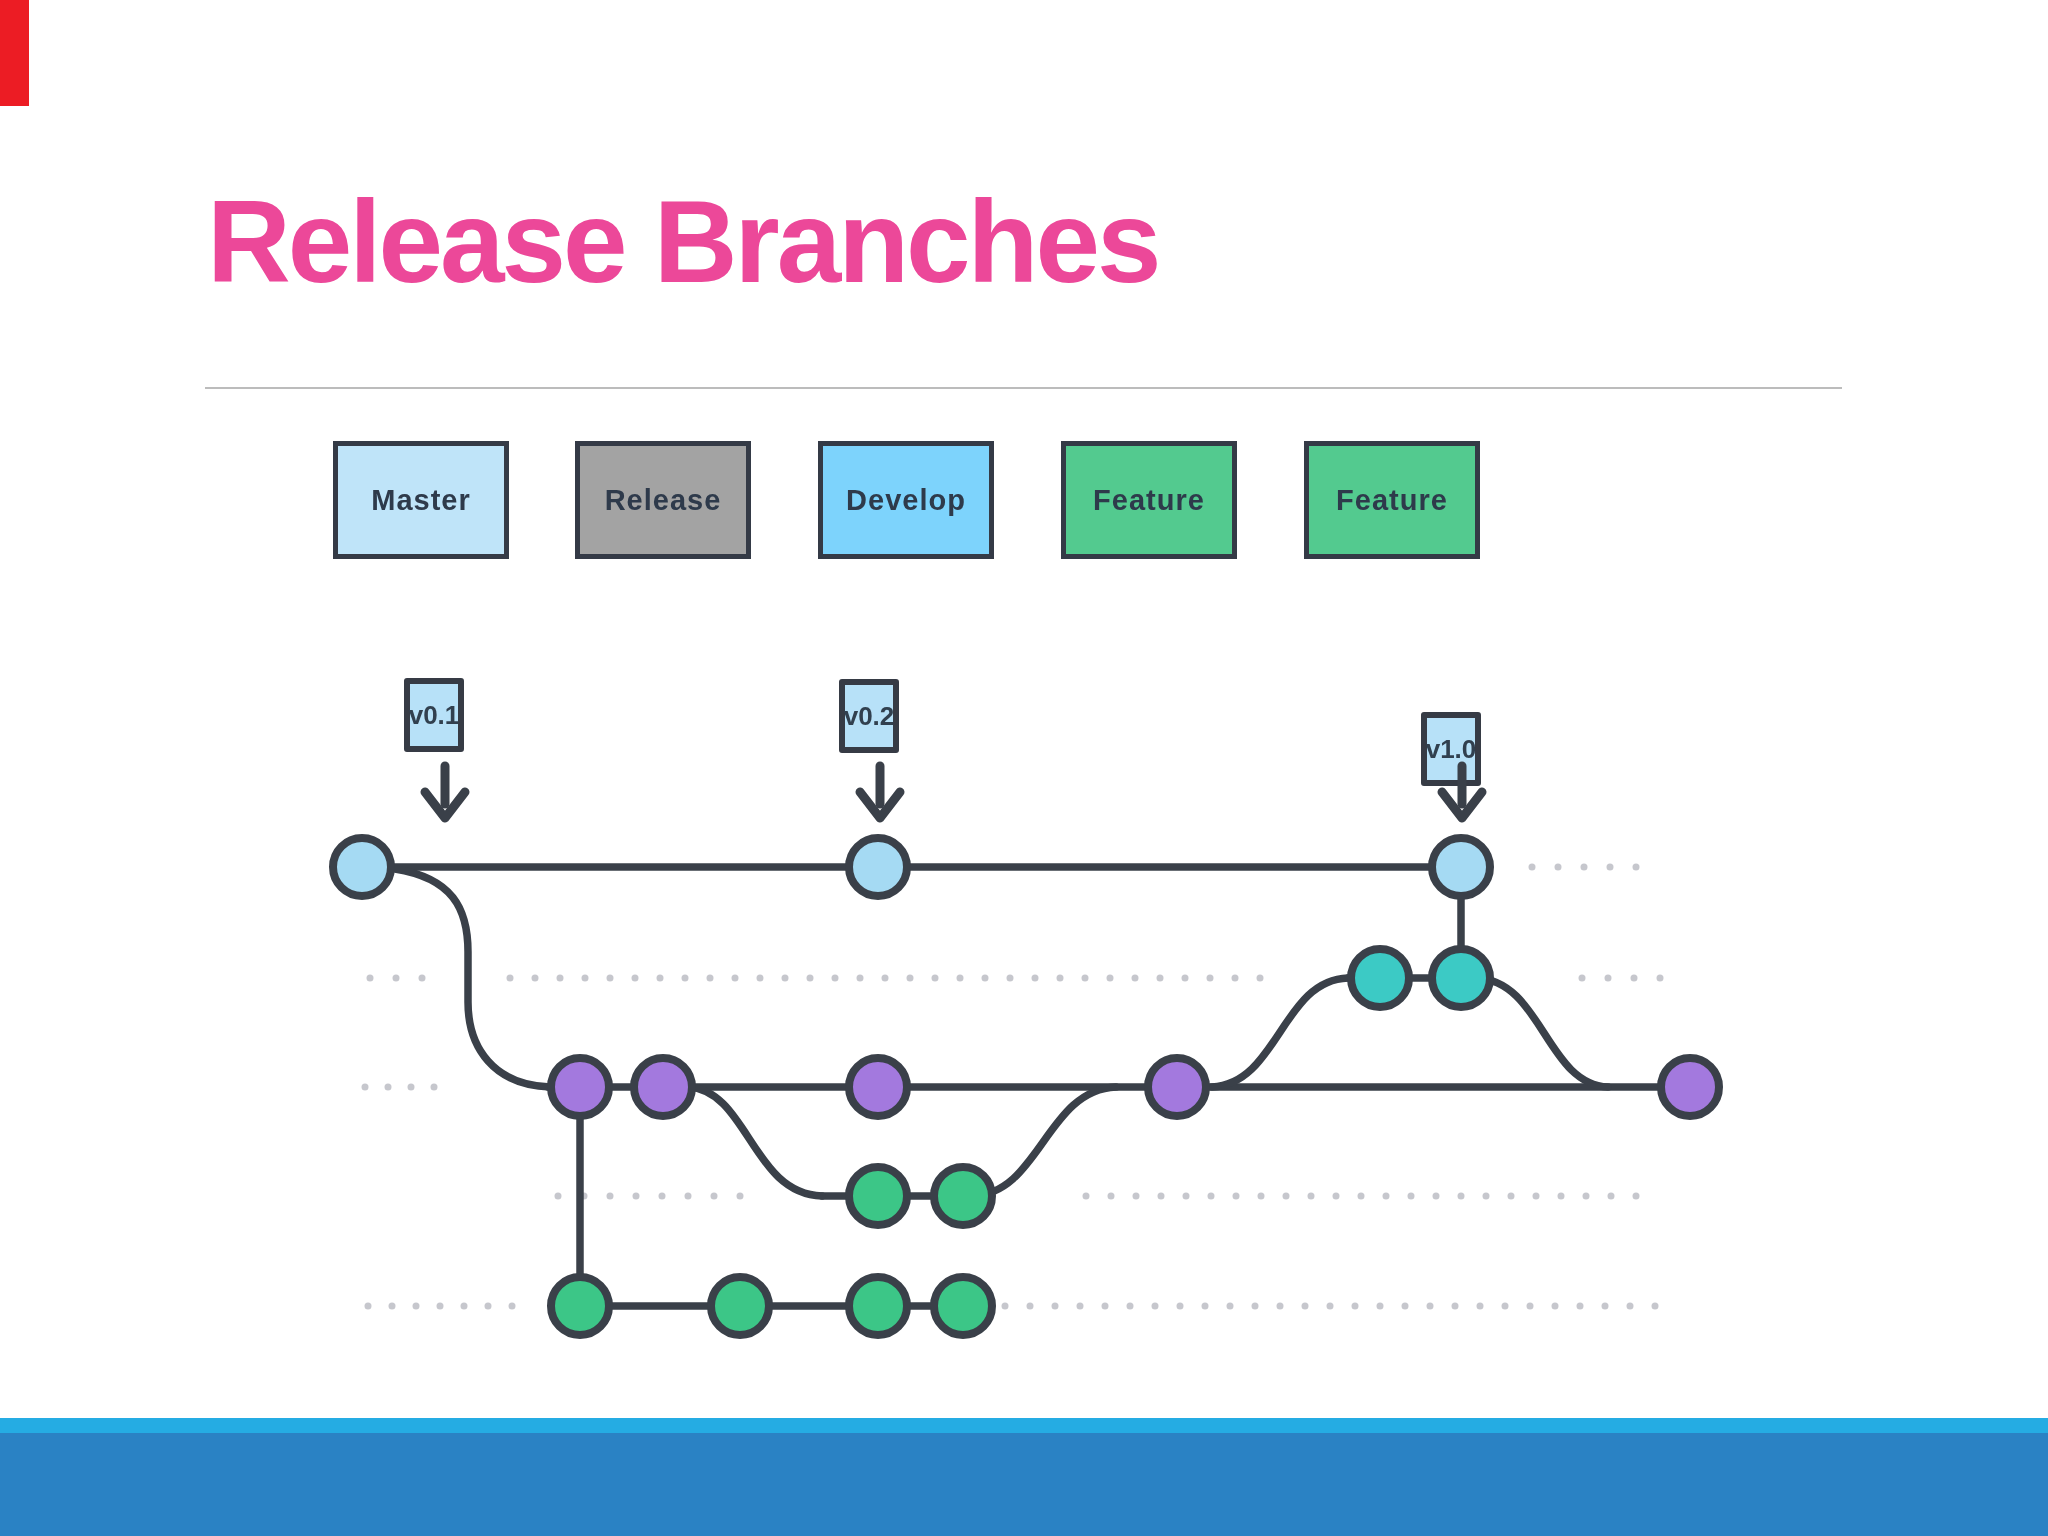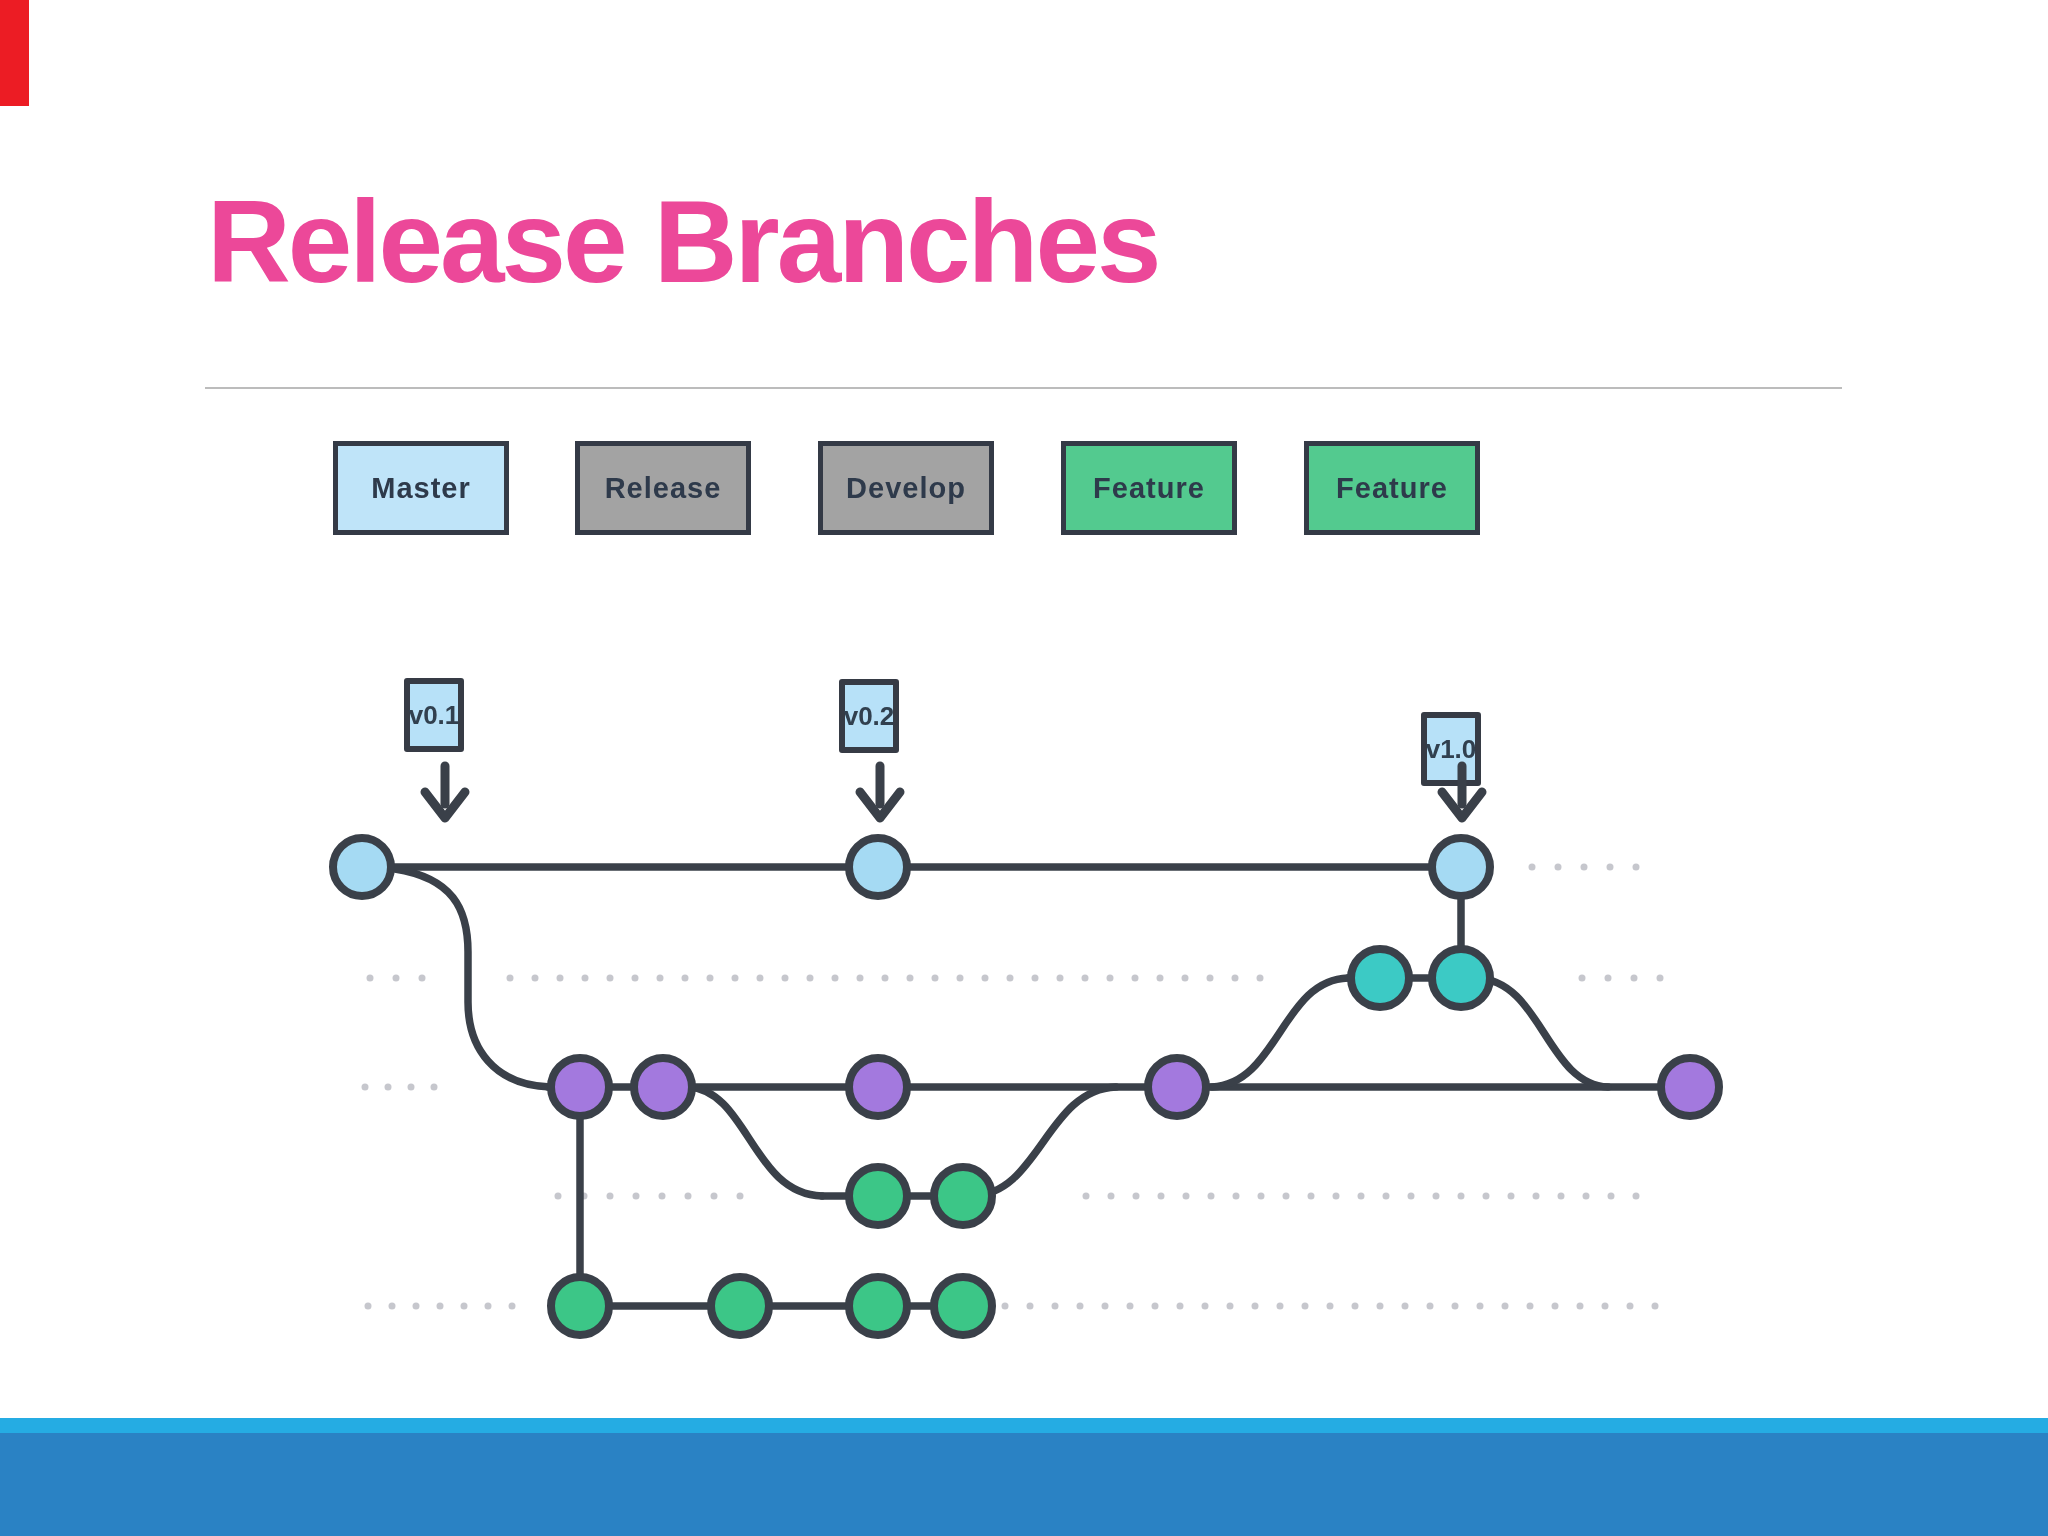--- a/index.html
+++ b/index.html
@@ -8,21 +8,21 @@
     background:#ffffff;font-family:"Liberation Sans",sans-serif;
   }
   .red-bar{position:absolute;left:0;top:0;width:29px;height:106px;}
   .slide-title{
     position:absolute;left:207px;top:176px;margin:0;
     font-size:116px;font-weight:700;letter-spacing:-3px;line-height:1.15;
     color:#3e3e3e;white-space:nowrap;
   }
   .title-rule{position:absolute;left:205px;top:387px;width:1637px;height:2px;background:#bcbcbc;}
   .legend-box{
-    position:absolute;top:441px;width:176px;height:94px;box-sizing:border-box;
+    position:absolute;top:441px;width:176px;height:118px;box-sizing:border-box;
     border:5px solid #343a46;display:flex;align-items:center;justify-content:center;
   }
   .legend-box span{
     font-size:29px;font-weight:700;letter-spacing:1px;color:#2e3a4b;
   }
   .version-tag{
     position:absolute;width:60px;height:74px;box-sizing:border-box;
     border:6px solid #363b45;background:#b7e1f8;border-radius:3px;
     display:flex;align-items:center;justify-content:center;
   }
@@ -39,21 +39,21 @@
 <h1 class="slide-title" style="color: #ec4899;">Release Branches</h1>
 <div class="title-rule"></div>
 
 <div id="legend-row">
     <div class="legend-box" style="left: 333px; background: rgb(191, 228, 249);">
       <span>Master</span>
     </div>
     <div class="legend-box" style="left: 575px; background: #a3a3a3;">
       <span>Release</span>
     </div>
-    <div class="legend-box" style="left: 818px; background: #a3a3a3;">
+    <div class="legend-box" style="left: 818px; background: #7dd3fc;">
       <span>Develop</span>
     </div>
     <div class="legend-box" style="left: 1061px; background: rgb(83, 202, 143);">
       <span>Feature</span>
     </div>
     <div class="legend-box" style="left: 1304px; background: rgb(83, 202, 143);">
       <span>Feature</span>
     </div>
   </div>
 <div id="tags-layer">

